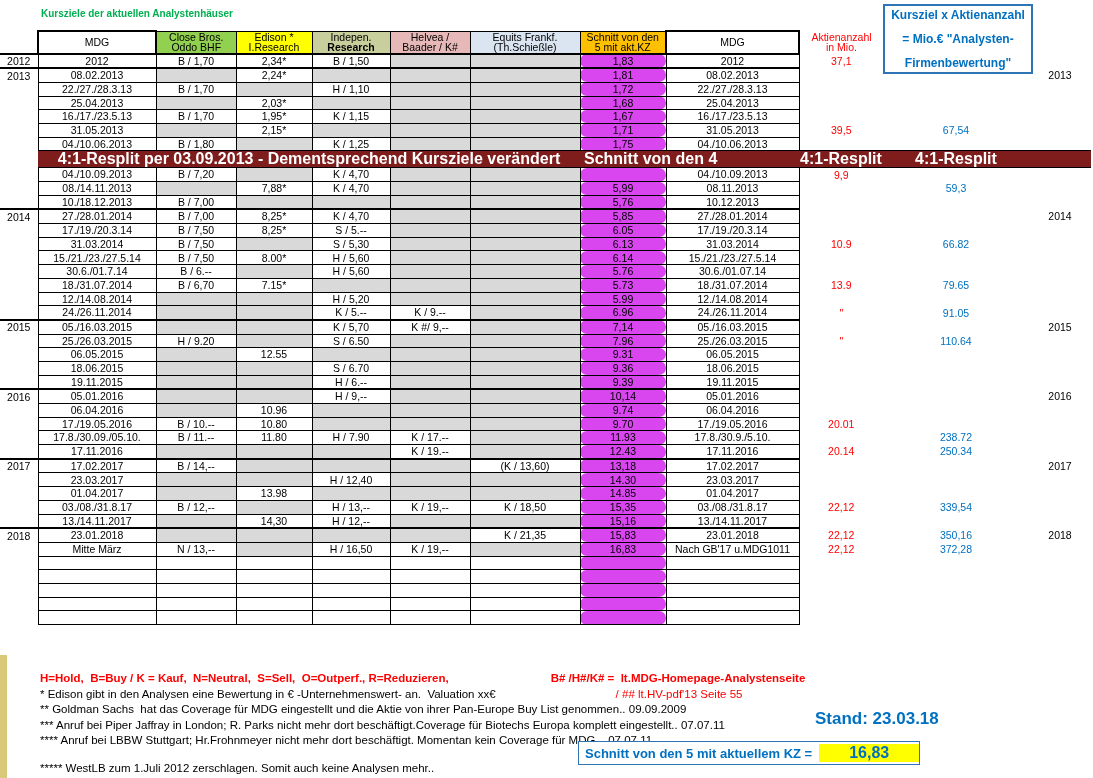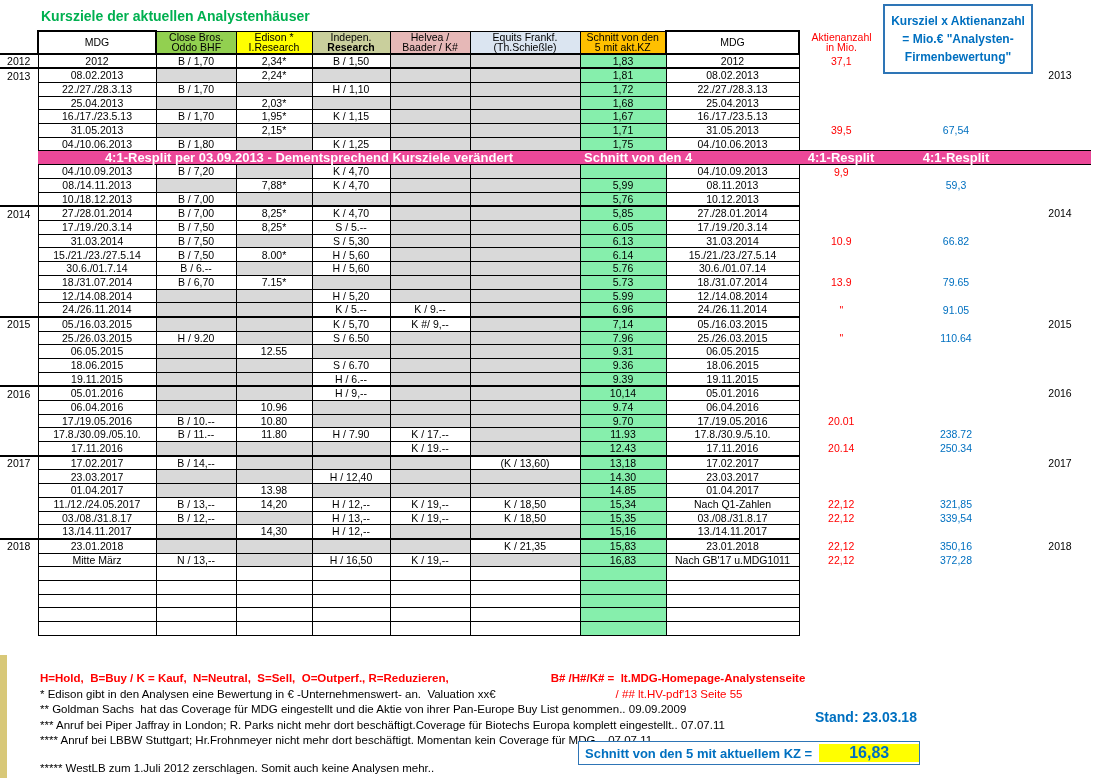--- a/index.html
+++ b/index.html
@@ -1,61 +1,61 @@
 <!DOCTYPE html>
 <html><head>
 <meta charset="utf-8">
 <style>
   html,body{margin:0;padding:0;background:#fff;}
   .page{position:relative;width:1093px;height:778px;background:#fff;overflow:hidden;
         font-family:"Liberation Sans","DejaVu Sans",sans-serif;color:#000;}
-  .title{position:absolute;left:41px;top:8px;font-size:14px;font-weight:bold;color:#00B050;}
+  .title{position:absolute;left:41px;top:8px;font-size:10px;font-weight:bold;color:#00B050;}
   
   table.sheet{position:absolute;left:0;top:30px;border-collapse:collapse;table-layout:fixed;}
   table.sheet td,table.sheet th{padding:0;margin:0;font-size:10.5px;line-height:1;height:12.7px;
         text-align:center;vertical-align:middle;white-space:nowrap;overflow:visible;font-weight:normal;}
   thead th{height:57px;font-size:11px;line-height:1.3;font-weight:bold;}
   .bd{border:1px solid #000;}
   .gray{background:#D9D9D9;}
-  .schnitt{background:#86efac;font-weight:bold;}
+  .schnitt{background:#d946ef;font-weight:bold;border-radius:7px;}
   .shares{color:#FF0000;}
   .val{color:#0070C0;font-weight:bold;}
   .yearL{font-weight:bold;font-size:11px;}
   .yearR{font-weight:bold;font-size:11px;}
   .bold{font-weight:bold;}
   tr.grp td{border-top:2px solid #000;}
   tr.grp td.shares,tr.grp td.val,tr.grp td.yearR{border-top:none;}
   
   .mdgbox{border:2px solid #000;background:#fff;font-size:15px;font-weight:bold;}
   .hb{border:1px solid #000;}
   .closeH{background:#92D050;}
   .edisonH{background:#FFFF00;}
   .indepH{background:#C9CF9C;}
   .helveaH{background:#E6B8B7;}
   .equitsH{background:#DBE5F1;}
   .schnittH{background:#FFC000;}
   .sharesH{color:#FF0000;border:none;font-size:11.5px;}
   .norm{font-weight:bold;}
   
-  tr.banner td.bn{background:#ec4899;color:#fff;font-weight:bold;font-size:13px;
+  tr.banner td.bn{background:#7f1d1d;color:#fff;font-weight:bold;font-size:16px;
         border-top:1px solid #000;border-bottom:1px solid #000;}
   td.bnSchnitt{text-align:left !important;padding-left:4px !important;}
   
   .kbox{position:absolute;left:883px;top:4px;width:146px;height:66px;border:2px solid #2E75B6;
         background:#fff;color:#0070C0;font-weight:bold;font-size:12px;line-height:1.5;
-        display:flex;flex-direction:column;justify-content:center;align-items:center;z-index:5;}
+        display:flex;flex-direction:column;justify-content:space-between;align-items:center;z-index:5;}
   
   .fns{position:absolute;left:40px;top:671px;width:1050px;font-size:11.5px;line-height:15.5px;
         white-space:pre-wrap;}
   .fn-redb{color:#FF0000;font-weight:bold;}
   .fn-red{color:#FF0000;}
   .fn-ml{margin-left:120px;}
   .fn-ml2{margin-left:95px;padding-left:7px;}
   .fn-gapTop{margin-top:12px;}
-  .stand{position:absolute;left:815px;top:709px;color:#0070C0;font-weight:bold;font-size:14px;}
+  .stand{position:absolute;left:815px;top:709px;color:#0070C0;font-weight:bold;font-size:17px;}
   
   .sum{position:absolute;left:578px;top:741px;display:flex;align-items:center;border:1px solid #2E75B6;z-index:6;}
   .sum .lbl{background:#fff;color:#0070C0;font-weight:bold;font-size:13px;padding:4px 7px 3px 6px;}
   .sum .v{background:#FFFF00;color:#0070C0;font-weight:bold;font-size:16px;width:100px;
         display:flex;align-items:center;justify-content:center;}
   .strip{position:absolute;left:0;top:655px;width:7px;height:123px;background:#D8C878;}
 </style>
 </head>
 <body>
 
@@ -559,34 +559,20 @@
           <td class="bd an gray"></td>
           <td class="bd an gray"></td>
           <td class="bd schnitt">14.85</td>
           <td class="bd dateR">01.04.2017</td>
           <td class="shares"></td>
           <td class="val"></td>
           <td class="yearR"></td>
         </tr>
         <tr>
           <td class="yearL"></td>
-          <td class="bd date">11./12./24.05.2017</td>
-          <td class="bd an">B / 13,--</td>
-          <td class="bd an">14,20</td>
-          <td class="bd an">H / 12,--</td>
-          <td class="bd an">K / 19,--</td>
-          <td class="bd an">K / 18,50</td>
-          <td class="bd schnitt">15,34</td>
-          <td class="bd dateR">Nach Q1-Zahlen</td>
-          <td class="shares">22,12</td>
-          <td class="val">321,85</td>
-          <td class="yearR"></td>
-        </tr>
-        <tr>
-          <td class="yearL"></td>
           <td class="bd date">03./08./31.8.17</td>
           <td class="bd an">B / 12,--</td>
           <td class="bd an gray"></td>
           <td class="bd an">H / 13,--</td>
           <td class="bd an">K / 19,--</td>
           <td class="bd an">K / 18,50</td>
           <td class="bd schnitt">15,35</td>
           <td class="bd dateR">03./08./31.8.17</td>
           <td class="shares">22,12</td>
           <td class="val">339,54</td>

